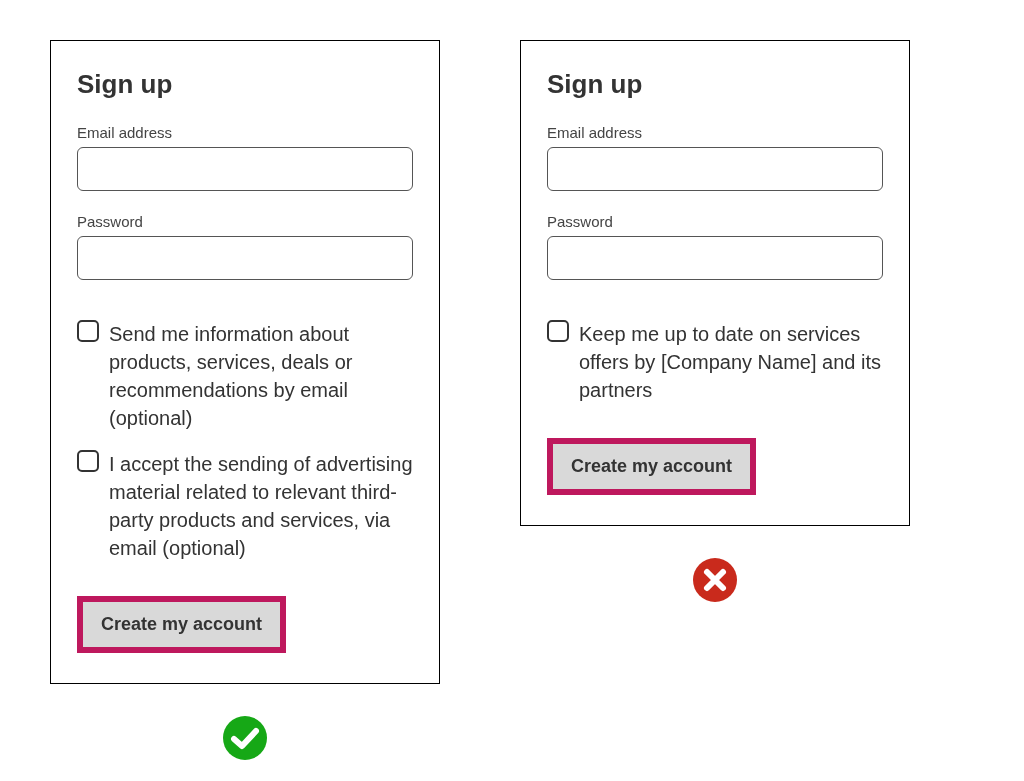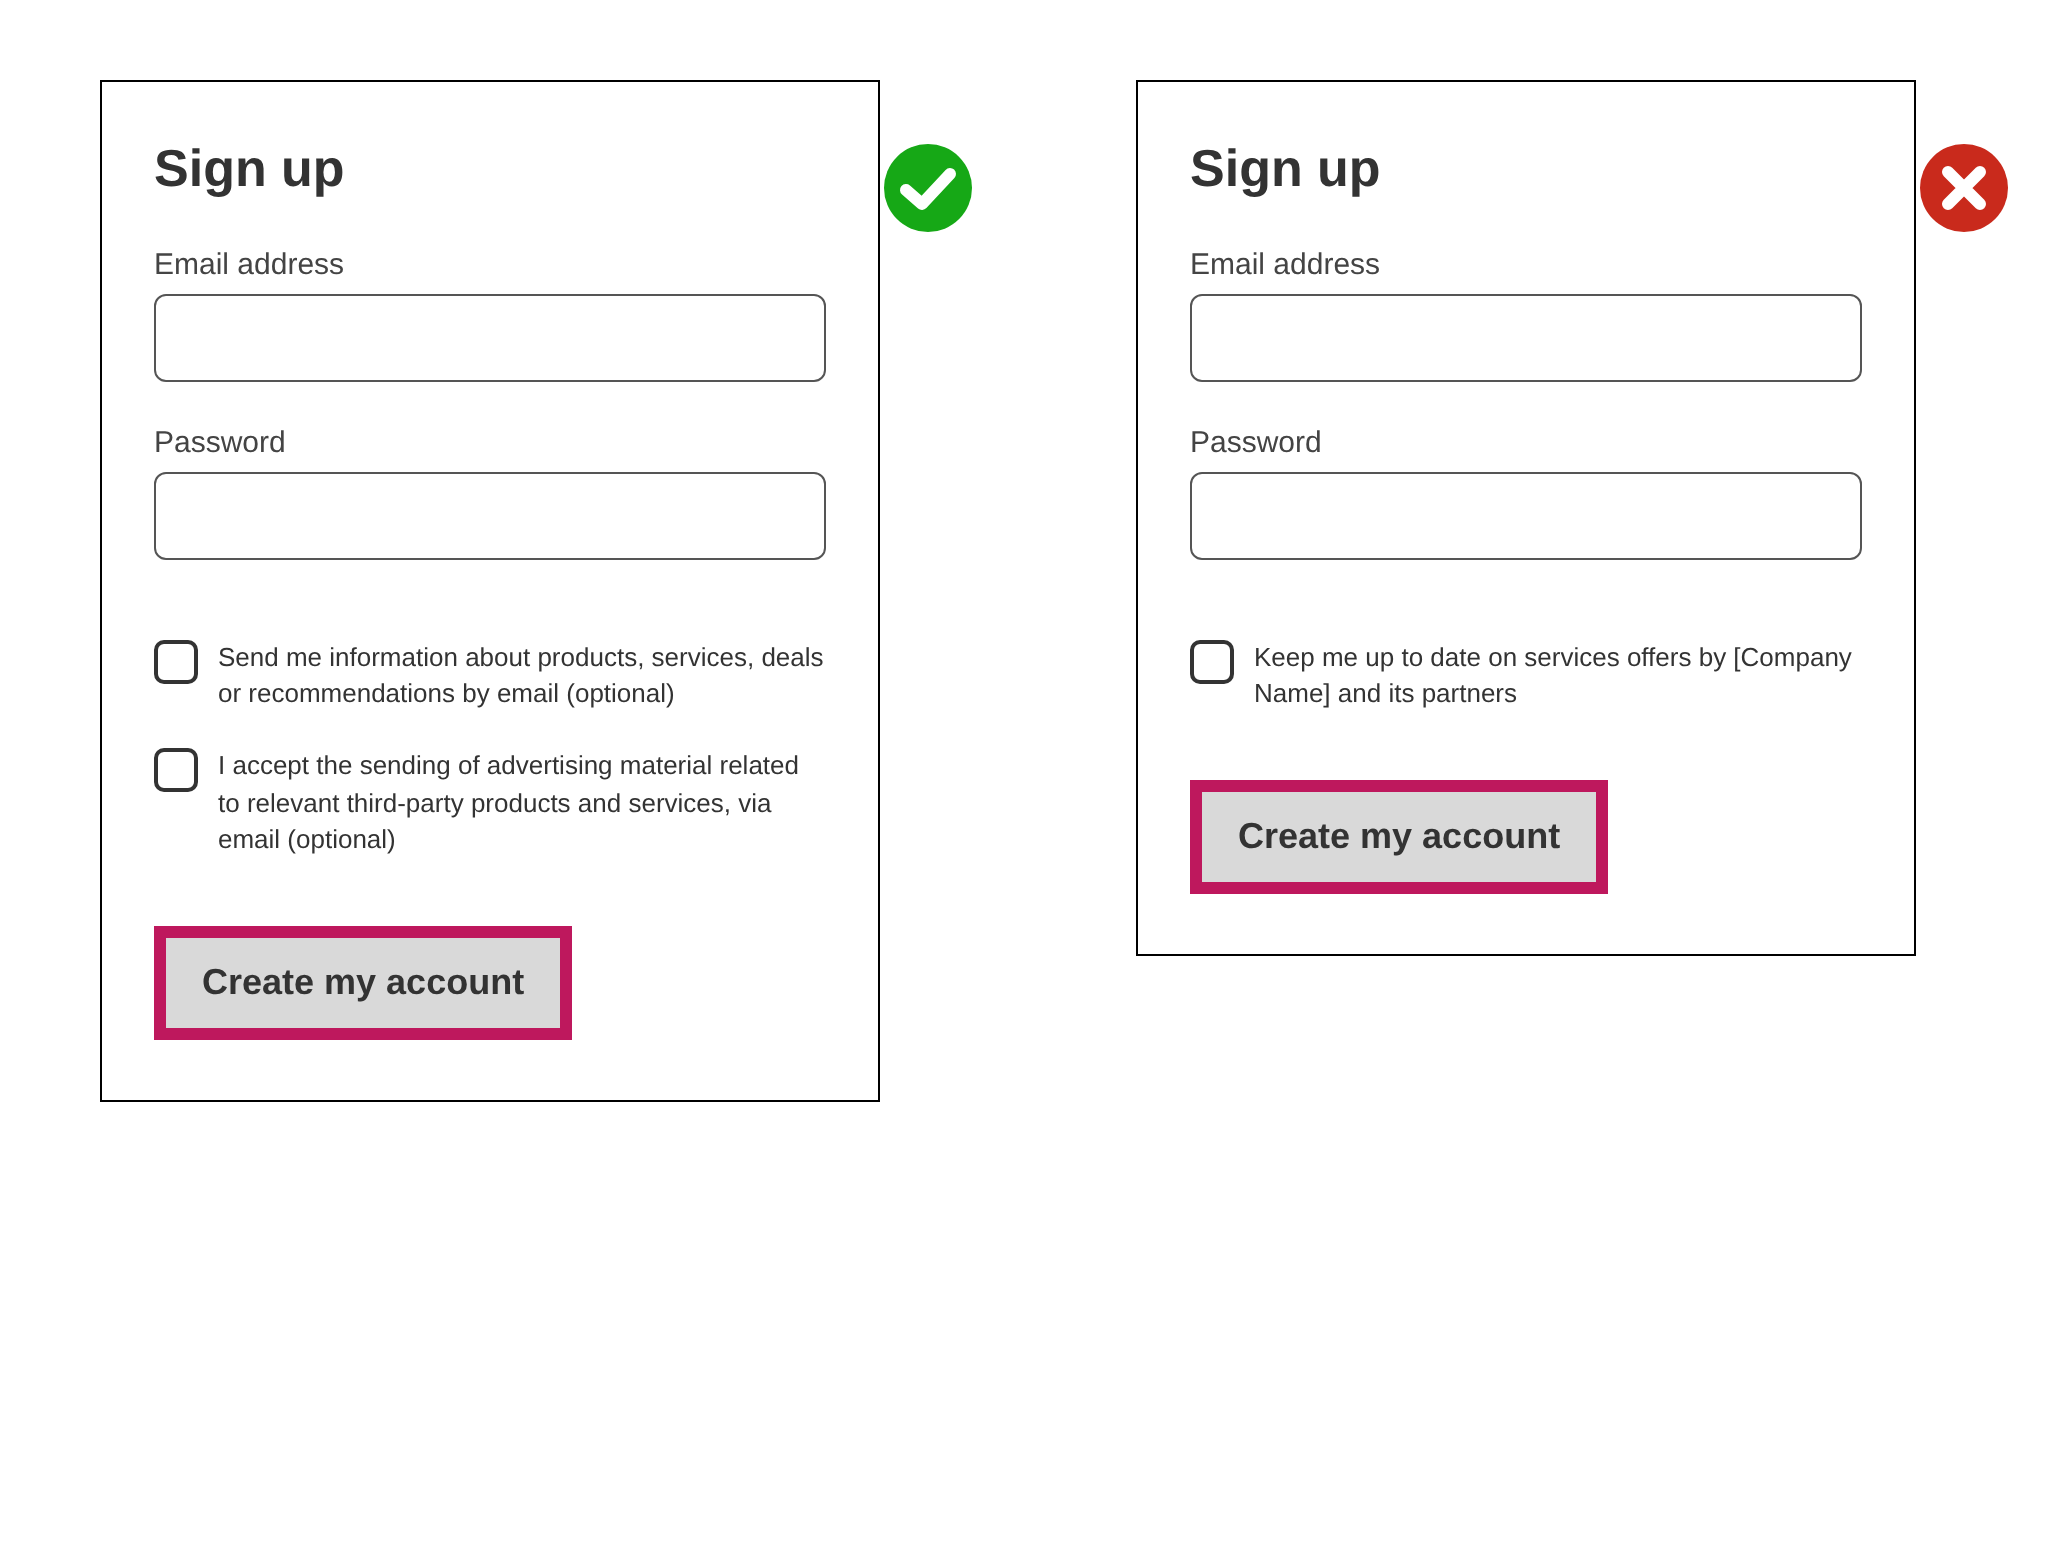--- a/index.html
+++ b/index.html
@@ -14,22 +14,22 @@
       height: 781px;
       position: relative;
     }
     .container {
       display: flex;
       gap: 80px;
       padding: 40px 50px;
     }
     .card-wrapper {
       display: flex;
-      flex-direction: row;
-      align-items: flex-start;
+      flex-direction: column;
+      align-items: center;
     }
     .card {
       border: 1px solid #000;
       padding: 28px 26px 30px 26px;
       width: 390px;
       background: #fff;
     }
     .card-title {
       font-size: 26px;
       font-weight: bold;
@@ -61,21 +61,21 @@
       width: 22px;
       height: 22px;
       min-width: 22px;
       border: 2px solid #333;
       border-radius: 5px;
       margin-right: 10px;
       background: #fff;
       flex-shrink: 0;
     }
     .checkbox-label {
-      font-size: 13px;
+      font-size: 20px;
       line-height: 1.4;
       color: #333;
     }
     .create-btn {
       display: inline-block;
       margin-top: 28px;
       padding: 12px 18px;
       background: #d9d9d9;
       border: 6px solid #be185d;
       font-size: 18px;

